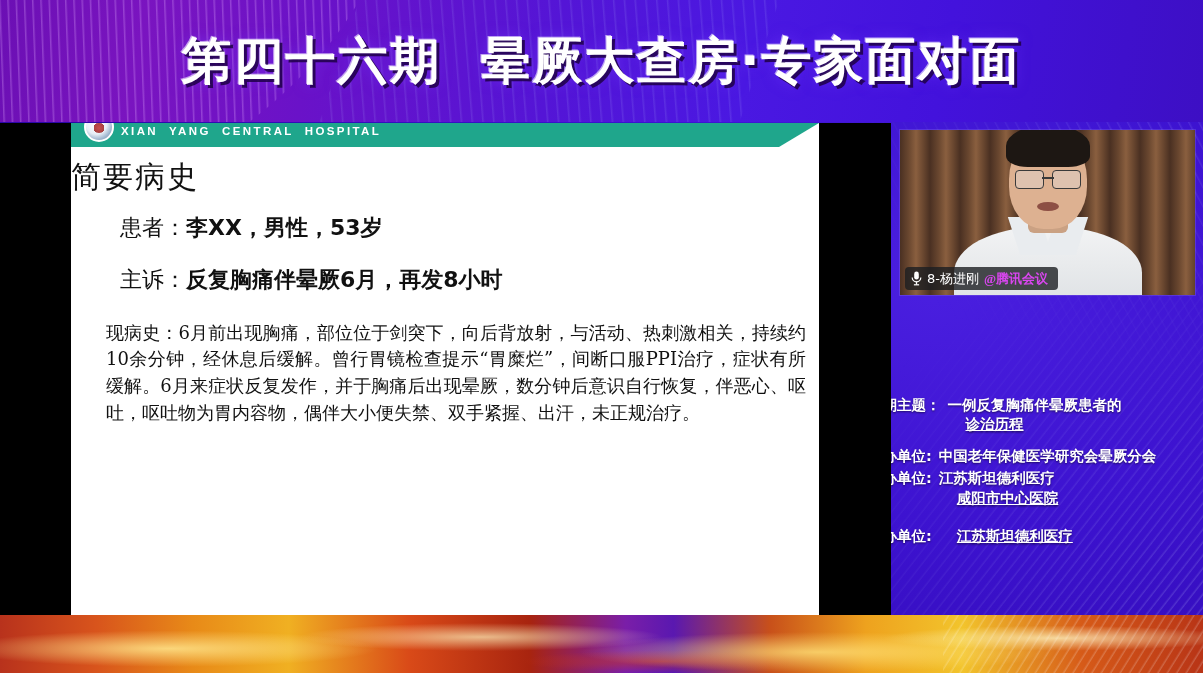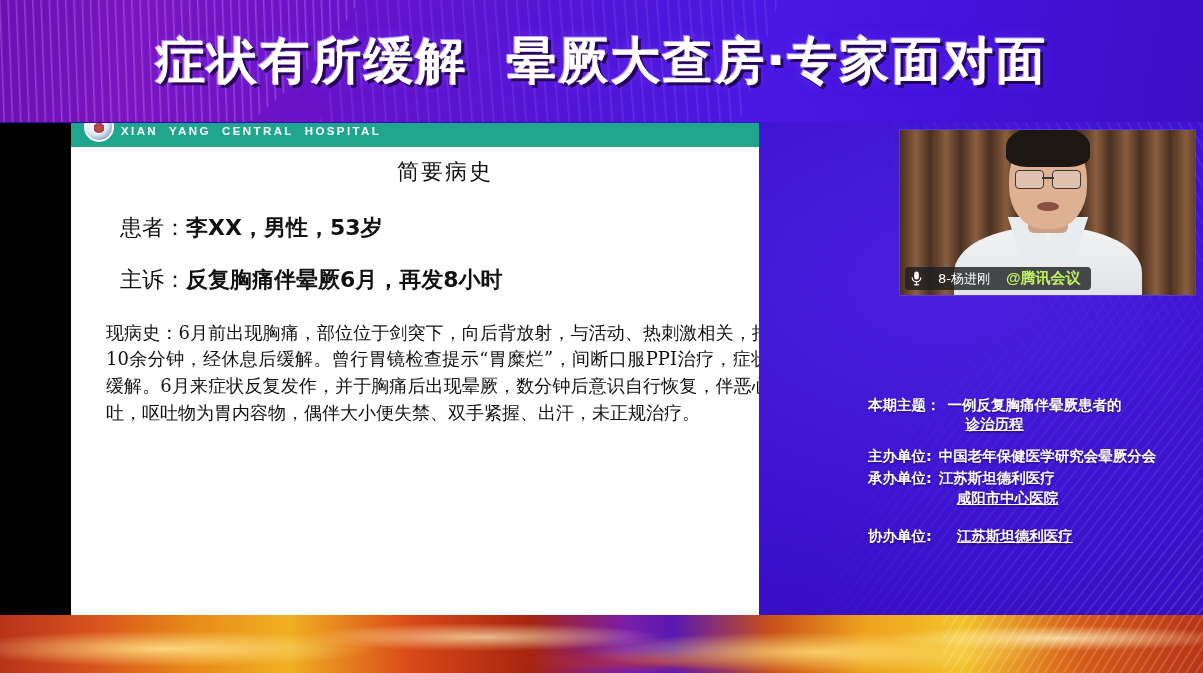--- a/index.html
+++ b/index.html
@@ -93,21 +93,21 @@
   }
   .footer-rays{
     position:absolute;right:0;bottom:0;width:260px;height:58px;
     background:repeating-linear-gradient(-58deg,
       rgba(255,255,255,.00) 0px, rgba(255,255,255,.00) 5px,
       rgba(255,255,255,.20) 6px, rgba(255,255,255,.00) 8px);
   }
 
   
   .share-area{
-    position:absolute;left:0;top:123px;width:759px;height:511px;
+    position:absolute;left:0;top:123px;width:891px;height:511px;
     background:#000;overflow:hidden;
   }
   .slide{
     position:absolute;left:71px;top:0px;width:748px;height:506px;
     background:#ffffff;overflow:hidden;
   }
   .slide-topband{
     position:absolute;left:0;top:0;width:100%;height:24px;
     background:#1fa68c;
   }
@@ -129,23 +129,23 @@
     opacity:.9;
   }
   .hosp-en{
     position:absolute;left:50px;top:2px;
     font-family:"Liberation Sans",sans-serif;
     font-size:11.5px;font-weight:700;letter-spacing:2.4px;color:#ffffff;
     white-space:pre;
   }
   .slide-title{
     position:absolute;left:0;top:34px;width:100%;
-    text-align:center;
+    text-align:left;
     font-family:"DejaVu Sans","Liberation Sans",sans-serif;
-    font-size:22px;font-weight:400;color:#111;letter-spacing:2px;
+    font-size:30px;font-weight:400;color:#111;letter-spacing:2px;
   }
   .slide-body{
     position:absolute;left:26px;top:92px;width:700px;
     font-family:"DejaVu Serif","Liberation Serif",serif;
     color:#111;
     margin-left:9px;
   }
   .line-patient,.line-chief{
     font-size:22px;line-height:1.2;margin-bottom:26px;padding-left:14px;
   }
@@ -212,32 +212,32 @@
   .p-glasses:after{
     content:"";position:absolute;left:27px;top:7px;width:12px;height:1.6px;background:#3a3a3a;
   }
   .p-mouth{
     position:absolute;left:50%;transform:translateX(-50%);bottom:84px;
     width:22px;height:9px;border-radius:50%;
     background:#8d4f44;
   }
   .name-badge{
     position:absolute;left:5px;bottom:5px;height:23px;
-    display:flex;align-items:center;gap:16px;
+    display:flex;align-items:center;gap:5px;
     padding:0 10px 0 6px;border-radius:4px;
     background:rgba(28,30,34,.80);
   }
   .mic-icon{width:11px;height:15px;display:block;}
   .name-text{
     font-family:"DejaVu Sans","Liberation Sans",sans-serif;
     font-size:13px;color:#ffffff;white-space:nowrap;
   }
   .wm-text{
-    font-family:Liberation Sans, sans-serif;
-    font-size:15px;color:#bef264;white-space:nowrap;font-weight:700;
+    font-family:Liberation Serif, serif;
+    font-size:13px;color:#d946ef;white-space:nowrap;font-weight:700;
   }
 
   
   .info{
     position:absolute;left:868px;top:396px;width:335px;
     font-family:"DejaVu Sans","Liberation Sans",sans-serif;
     color:#ffffff;font-weight:700;font-size:14.5px;line-height:1.34;
     text-shadow:0 1px 2px rgba(0,0,0,.55);
   }
   .info-row{display:flex;margin-bottom:3px;}
@@ -253,21 +253,21 @@
 
 <div id="stage">
 
   <div class="bg-base"></div>
   <div class="bg-rays-tr"></div>
   <div class="bg-rays-br"></div>
 
   <div class="header">
     <div class="header-swirl"></div>
     <div class="header-swirl2"></div>
-    <div class="header-title">症状有所缓解  晕厥大查房·专家面对面</div>
+    <div class="header-title">第四十六期  晕厥大查房·专家面对面</div>
   </div>
 
   <div class="info">
     <div class="info-row">
       <div class="info-label">本期主题：</div>
       <div class="info-val">
         <div>一例反复胸痛伴晕厥患者的</div>
         <div class="indent">诊治历程</div>
       </div>
     </div>

